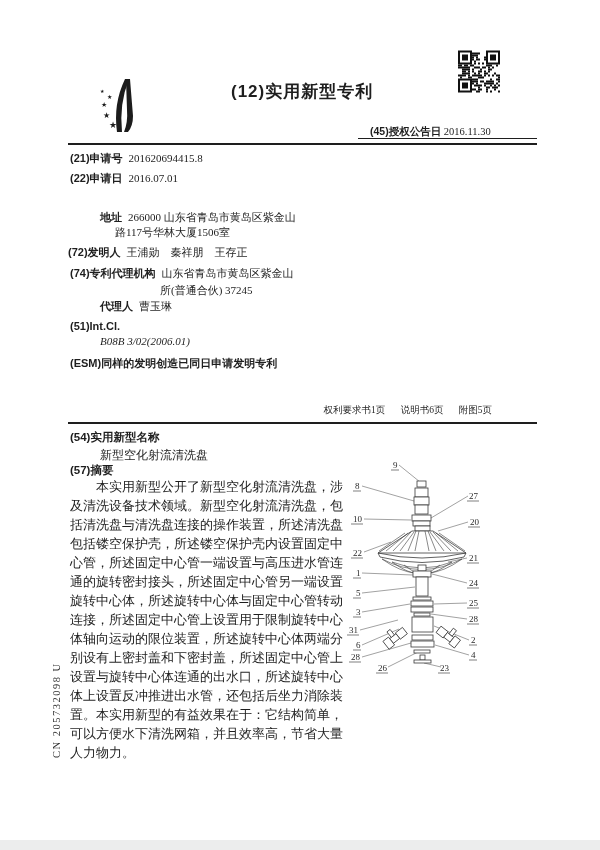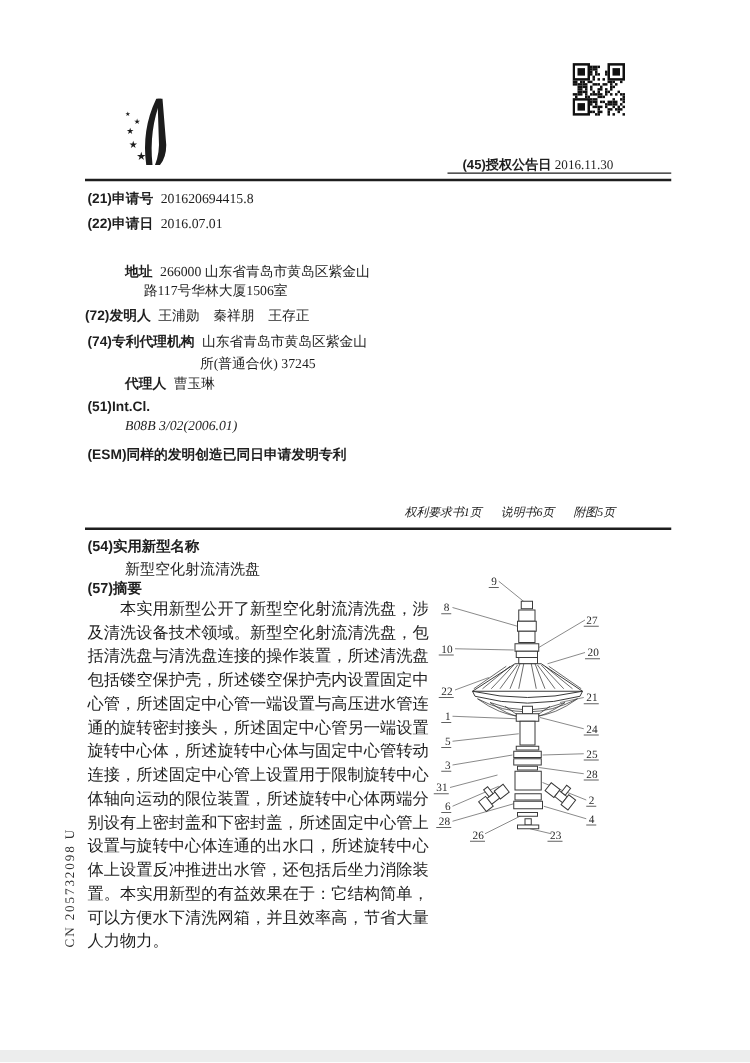--- a/index.html
+++ b/index.html
@@ -11,21 +11,21 @@
   .office{left:68px;top:44px;font-size:13.5px;letter-spacing:1.5px;font-family:"Liberation Sans",sans-serif;font-weight:bold;}
   .doc-type{left:231px;top:80px;font-size:17px;letter-spacing:1px;font-family:"Liberation Sans",sans-serif;font-weight:bold;}
   .pub-line{left:370px;font-size:10.5px;}
   .pub-line .lbl{font-size:10.5px;}
   .rule{position:absolute;background:#1e1e1e;}
   .row{position:absolute;font-size:11px;}
   .row .lbl{font-size:11px;margin-right:6px;}
   .row .val{font-size:11px;}
   .italic{font-style:italic;}
   .pages-info{left:68px;top:404px;width:424px;text-align:right;font-size:9.5px;}
-  .pages-info span{margin-left:13px;font-style:italic;}
+  .pages-info span{margin-left:13px;}
   .sec-label{font-size:11.5px;}
   .title-value{left:100px;top:447px;font-size:12px;}
   .abstract{position:absolute;left:70px;top:477px;width:273px;font-size:13px;line-height:19px;
             text-align:justify;text-indent:2em;white-space:normal;font-family:"Liberation Serif",serif;}
   .side-code{position:absolute;left:51px;top:758px;transform:rotate(-90deg);transform-origin:0 0;
              font-size:10.5px;letter-spacing:1.5px;white-space:nowrap;color:#333;}
   .figure{position:absolute;left:340px;top:440px;}
   .figure text{font-family:"Liberation Serif",serif;font-size:9px;fill:#2a2a2a;}
   .qr{position:absolute;left:458px;top:50px;}
   .logo{position:absolute;left:100px;top:76px;}
@@ -40,20 +40,21 @@
   <svg class="logo" width="40" height="60" viewBox="0 0 40 60">
     <path d="M25,3 Q13,28 17,56 L22,56 Q19,28 29,3 Z" fill="#1c1c1c"></path>
     <path d="M30,3 L33,40 Q33,50 28,56 L24,56 Q28,46 27,34 L26,3 Z" fill="#1c1c1c"></path>
     <text x="1" y="31" font-size="7" fill="#1c1c1c">★</text>
     <text x="7" y="23" font-size="6" fill="#1c1c1c">★</text>
     <text x="3" y="42" font-size="8" fill="#1c1c1c">★</text>
     <text x="9" y="52" font-size="9" fill="#1c1c1c">★</text>
     <text x="0" y="17" font-size="5" fill="#1c1c1c">★</text>
   </svg>
 
+  <div class="abs doc-type">(12)实用新型专利</div>
 
   <svg id="qr" class="qr" width="42" height="43" viewBox="0 0 42 42">
       <rect x="14" y="2" width="2" height="2" fill="#111"></rect>
       <rect x="16" y="2" width="2" height="2" fill="#111"></rect>
       <rect x="18" y="2" width="2" height="2" fill="#111"></rect>
       <rect x="20" y="2" width="2" height="2" fill="#111"></rect>
       <rect x="14" y="4" width="2" height="2" fill="#111"></rect>
       <rect x="16" y="4" width="2" height="2" fill="#111"></rect>
       <rect x="18" y="4" width="2" height="2" fill="#111"></rect>
       <rect x="14" y="6" width="2" height="2" fill="#111"></rect>

